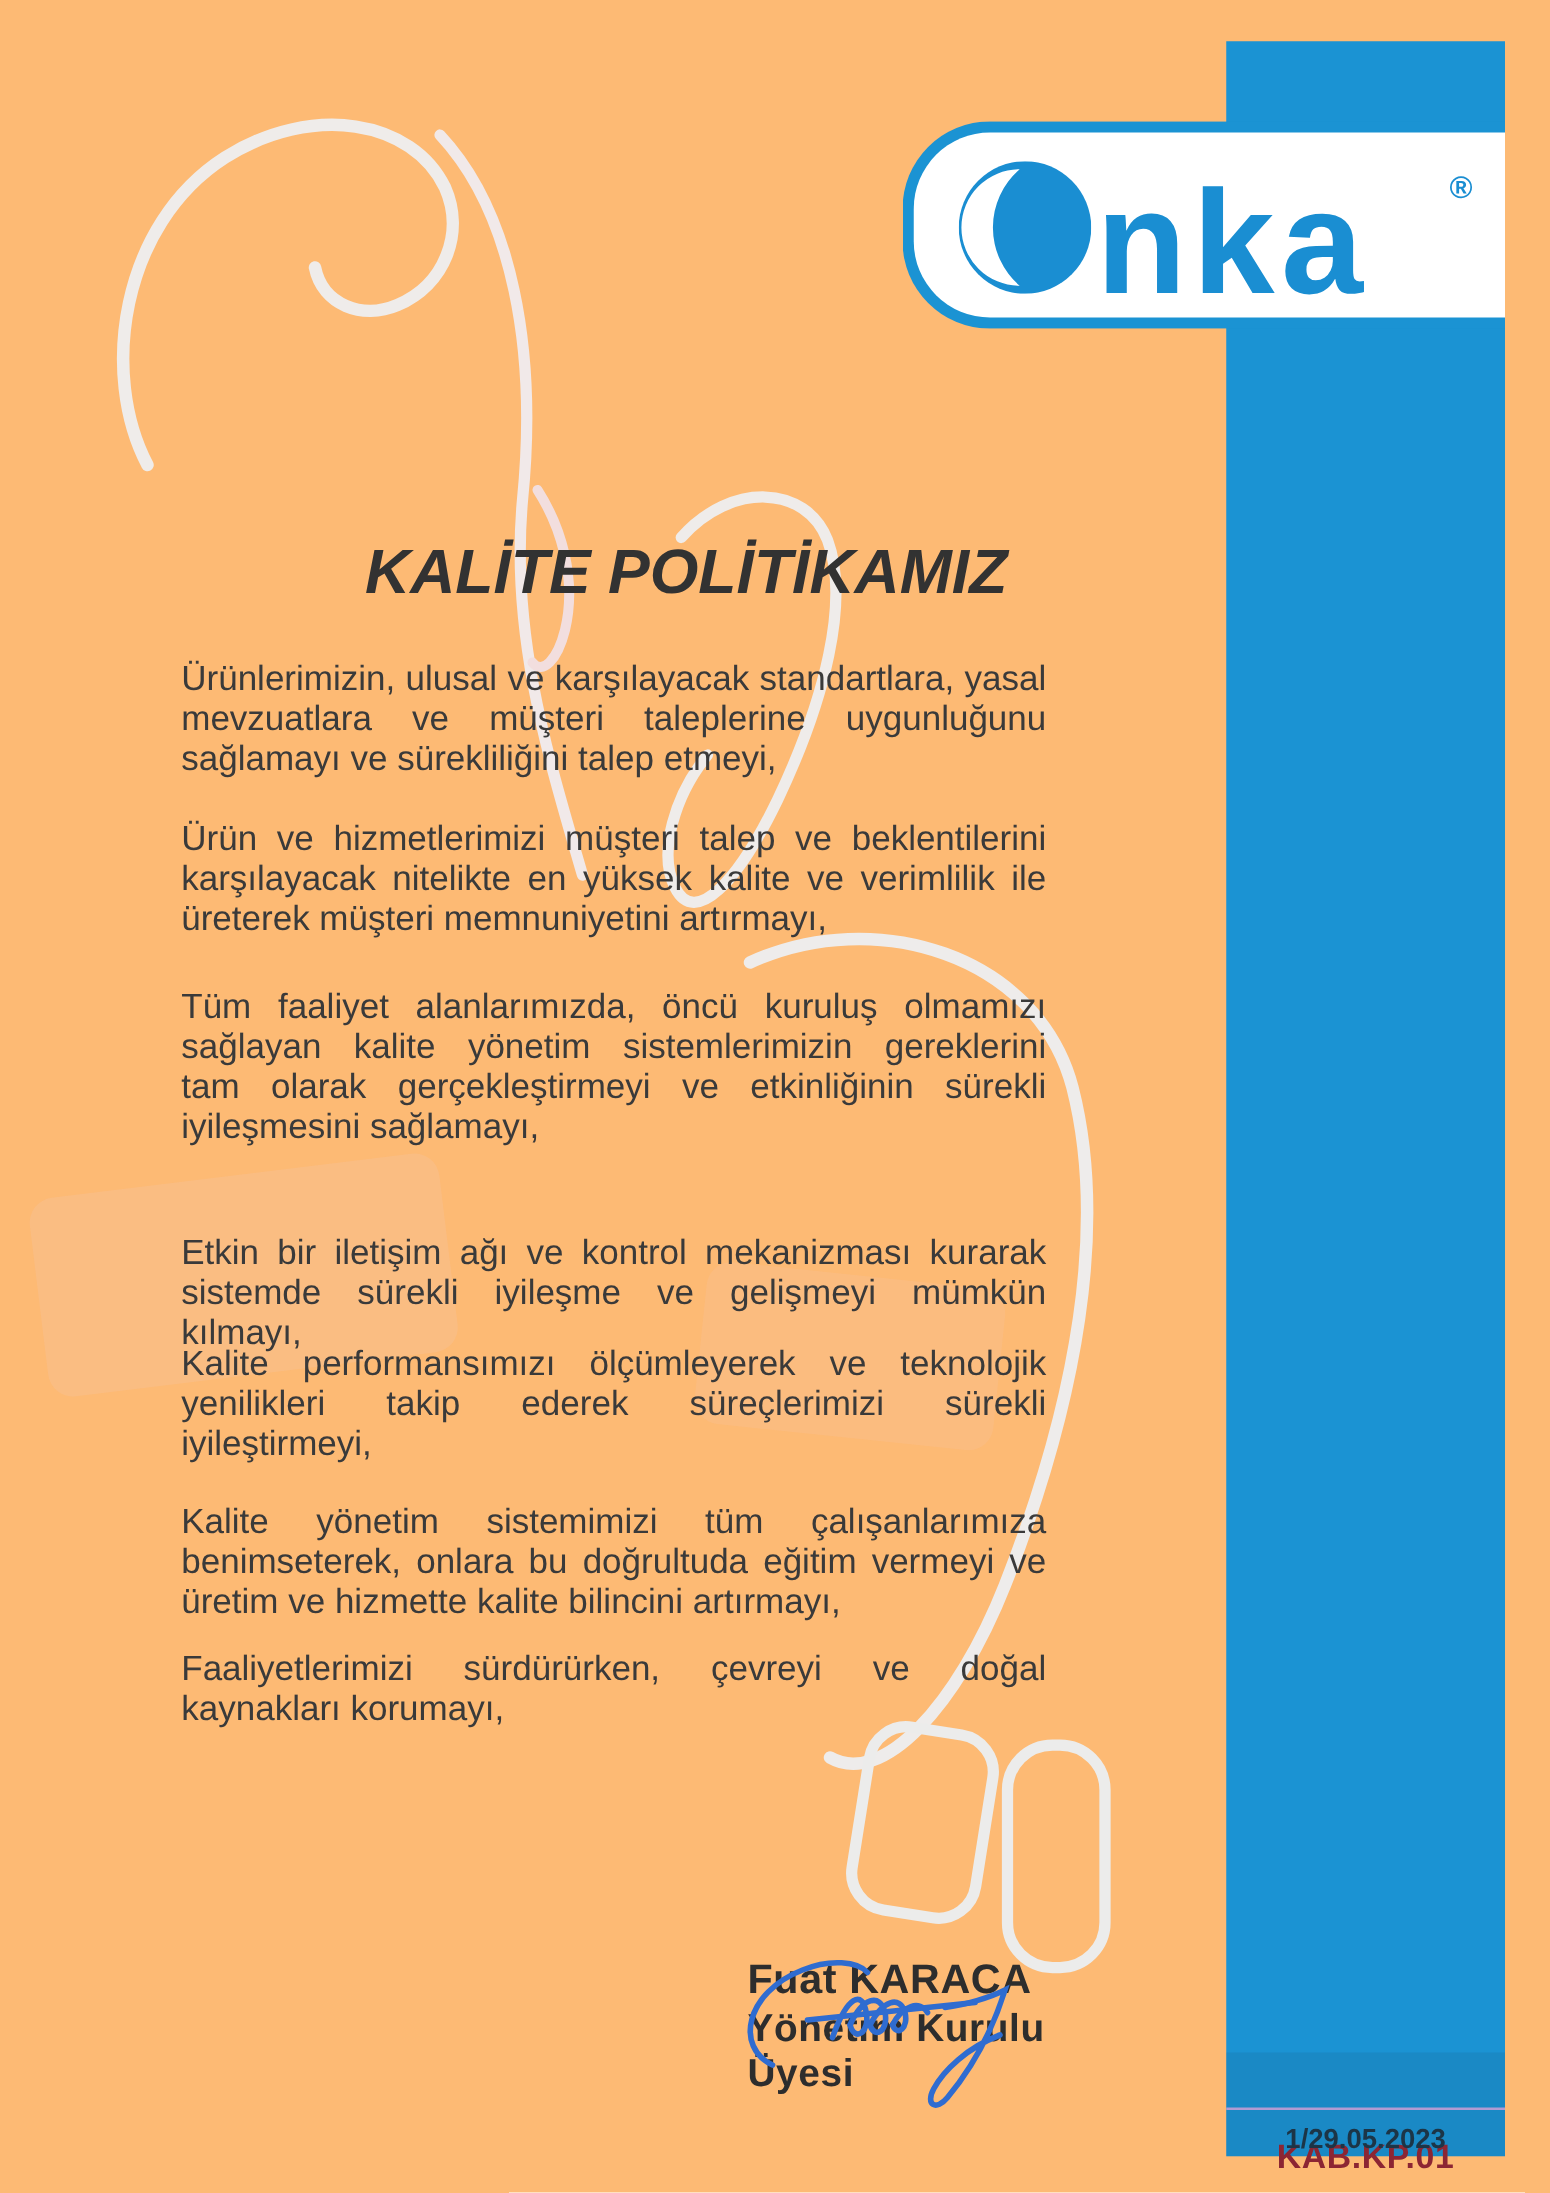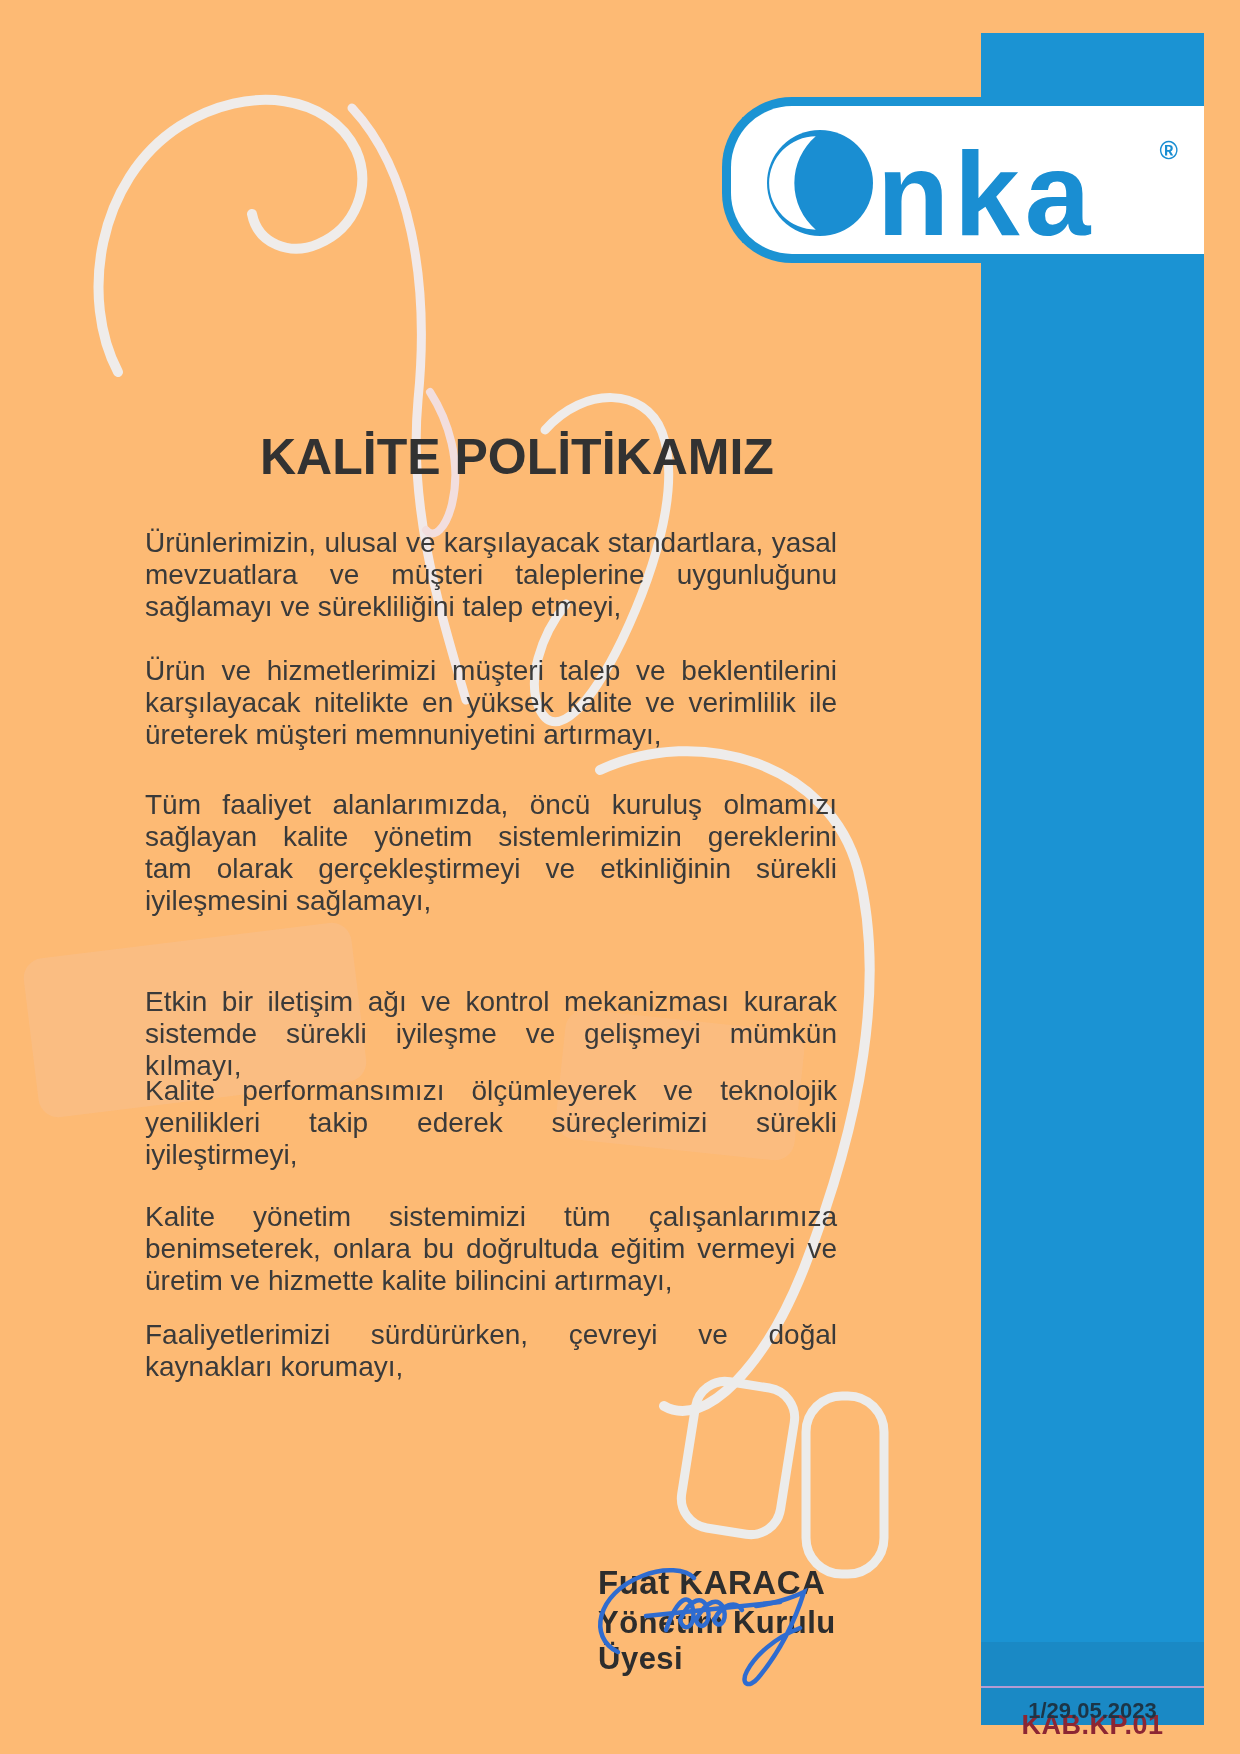--- a/index.html
+++ b/index.html
@@ -34,22 +34,22 @@
   .doc-date{
     position:absolute;left:981px;top:1698px;width:223px;text-align:center;
     font-size:22px;font-weight:bold;color:#1c3547;z-index:4;
   }
   .divider-line{
     position:absolute;left:981px;top:1686px;width:223px;height:2px;
     background:#cf9fd3;opacity:0.85;z-index:5;
   }
   
   .doc-title{
-    position:absolute;left:260px;top:428px;font-size:50px;font-weight:bold;
-    color:#323232;letter-spacing:0px;z-index:4;white-space:nowrap;
+    position:absolute;left:292px;top:428px;font-size:50px;font-weight:bold;
+    color:#323232;letter-spacing:0px;z-index:4;white-space:nowrap;font-style:italic;
   }
   .para{position:absolute;left:145px;width:692px;z-index:4;}
   .pline{
     font-size:28px;line-height:32px;height:32px;color:#3a3a3a;
     text-align:justify;text-align-last:justify;white-space:nowrap;
   }
   .pline.pl-last{text-align-last:left;}
   .p1{top:527px;} .p2{top:655px;} .p3{top:789px;} .p4{top:949px;margin-top:37px;}
   .p5{top:1075px;} .p6{top:1201px;} .p7{top:1319px;} .p8{top:1441px;}
   

